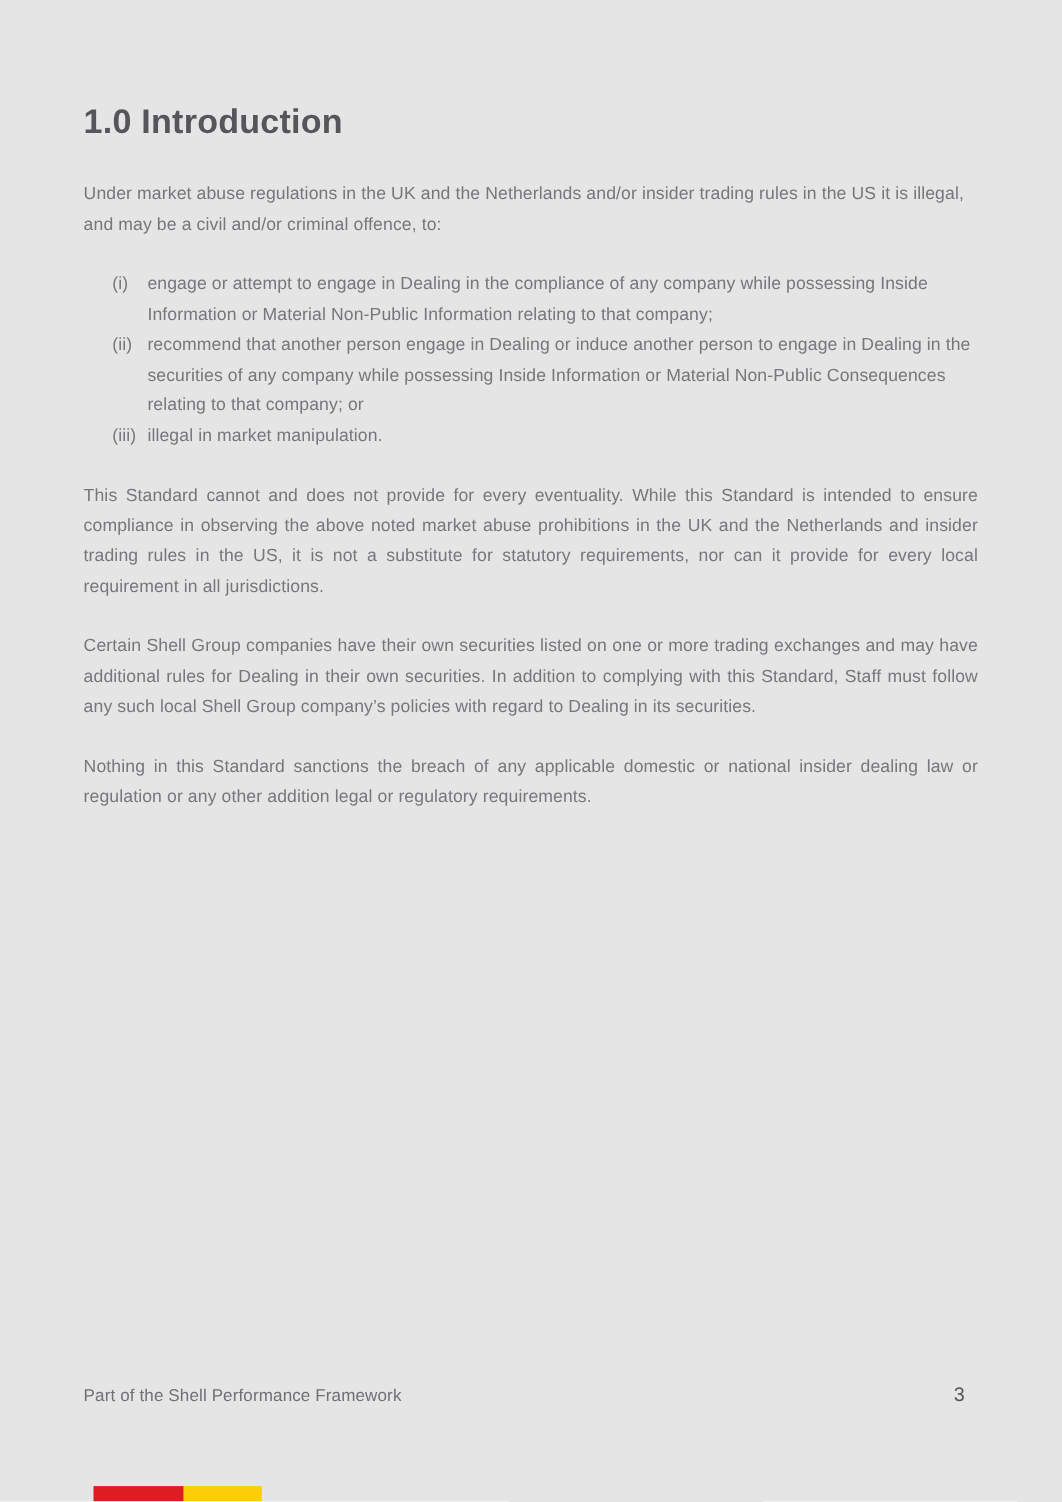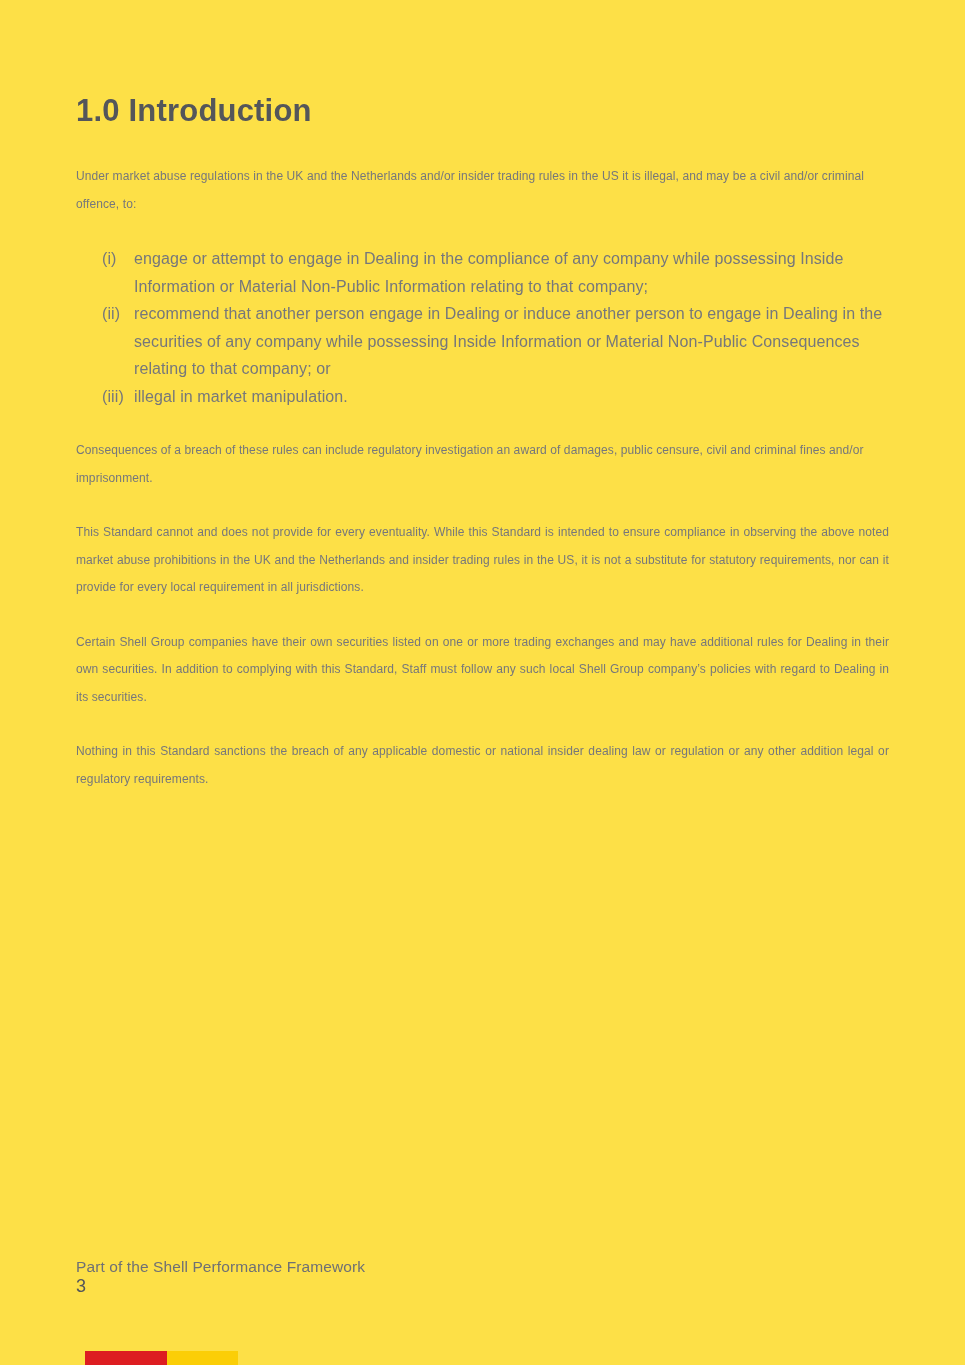--- a/index.html
+++ b/index.html
@@ -3,21 +3,21 @@
 <meta charset="utf-8">
 <style>
   * { margin: 0; padding: 0; box-sizing: border-box; }
   html, body { background: #ffffff; }
   body { font-family: "Liberation Sans", "DejaVu Sans", sans-serif; }
 
   .page {
     position: relative;
     width: 965px;
     height: 1365px;
-    background: #fde047;
+    background: #e5e5e5;
     overflow: hidden;
     margin: 0 auto;
   }
 
   .content {
     position: absolute;
     left: 76px;
     right: 76px;
     top: 92px;
   }
@@ -25,21 +25,21 @@
   .doc-title {
     font-size: 31px;
     font-weight: 700;
     color: #54565A;
     letter-spacing: 0.2px;
     line-height: 38px;
     margin-bottom: 33px;
   }
 
   .para {
-    font-size: 12px;
+    font-size: 16px;
     line-height: 27.5px;
     color: #76777B;
     letter-spacing: 0.1px;
     margin-bottom: 27px;
   }
 
   .para.justified {
     text-align: justify;
   }
 
@@ -67,21 +67,20 @@
   }
 
   .footer {
     position: absolute;
     left: 76px;
     right: 88px;
     top: 1258px;
     display: flex;
     justify-content: space-between;
     align-items: baseline;
-    flex-direction: column;
   }
 
   .footer-text {
     font-size: 15.5px;
     color: #6F7074;
     letter-spacing: 0.1px;
   }
 
   .page-number {
     font-size: 18px;
@@ -117,21 +116,20 @@
       <div class="num-item">
         <span class="marker">(ii)</span>
         <span class="item-text">recommend that another person engage in Dealing or induce another person to engage in Dealing in the securities of any company while possessing Inside Information or Material Non-Public Consequences relating to that company; or</span>
       </div>
       <div class="num-item">
         <span class="marker">(iii)</span>
         <span class="item-text">illegal in market manipulation.</span>
       </div>
     </div>
 
-    <p class="para">Consequences of a breach of these rules can include regulatory investigation an award of damages, public censure, civil and criminal fines and/or imprisonment.</p>
 
     <p class="para justified">This Standard cannot and does not provide for every eventuality. While this Standard is intended to ensure compliance in observing the above noted market abuse prohibitions in the UK and the Netherlands and insider trading rules in the US, it is not a substitute for statutory requirements, nor can it provide for every local requirement in all jurisdictions.</p>
 
     <p class="para justified">Certain Shell Group companies have their own securities listed on one or more trading exchanges and may have additional rules for Dealing in their own securities. In addition to complying with this Standard, Staff must follow any such local Shell Group company’s policies with regard to Dealing in its securities.</p>
 
     <p class="para justified">Nothing in this Standard sanctions the breach of any applicable domestic or national insider dealing law or regulation or any other addition legal or regulatory requirements.</p>
 
   </div>
 
   <div class="footer">

